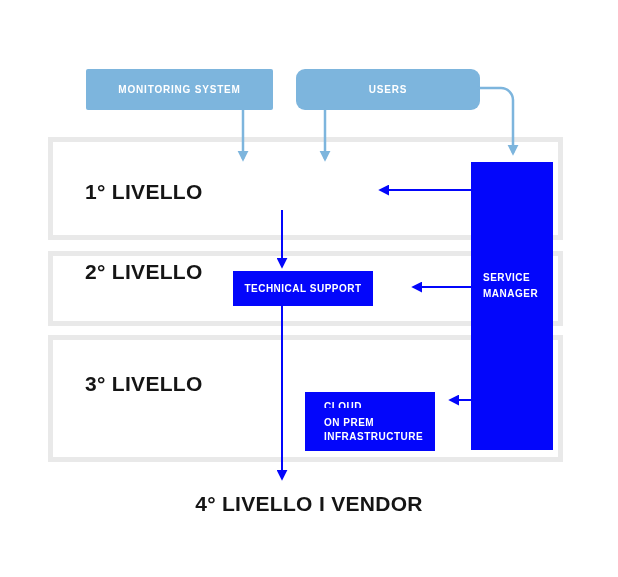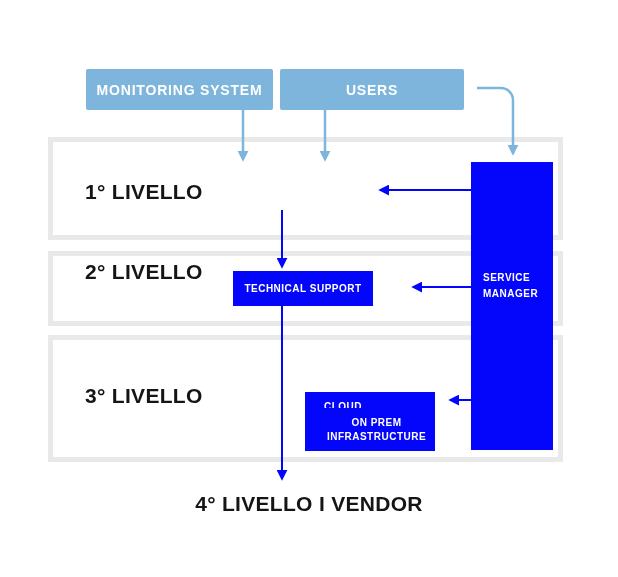--- a/index.html
+++ b/index.html
@@ -35,40 +35,40 @@
     color: var(--text-dark);
     font-size: 21px;
     font-weight: 700;
     letter-spacing: 0.3px;
     line-height: 24px;
     white-space: nowrap;
     z-index: 2;
   }
   #level1-label { top: 180px; }
   #level2-label { top: 260px; }
-  #level3-label { top: 384px; text-align: right; }
+  #level3-label { top: 372px; text-align: right; }
 
   .src-box {
     position: absolute;
     top: 69px;
     height: 41px;
     background: var(--light-blue);
     color: #ffffff;
     display: flex;
     align-items: center;
     justify-content: center;
-    font-size: 14px;
+    font-size: 10px;
     font-weight: 700;
     letter-spacing: 0.8px;
     border-radius: 2px;
     z-index: 2;
     white-space: nowrap;
   }
   #monitoring-box { left: 86px;  width: 187px; }
-  #users-box      { left: 280px; width: 184px; }
+  #users-box      { left: 296px; width: 184px; border-radius: 9px; }
 
   .node {
     position: absolute;
     background: var(--accent-blue);
     color: #ffffff;
     font-size: 10px;
     font-weight: 600;
     letter-spacing: 0.5px;
     line-height: 1.35;
     z-index: 2;
@@ -82,21 +82,21 @@
     display: flex; align-items: center; justify-content: center; text-align: center;
     white-space: nowrap;
     margin-left: 20px;
   }
   #cloud-box {
     left: 305px; top: 355px; width: 130px; height: 43px;
     display: flex; align-items: center; padding-left: 19px; padding-right: 6px; margin-top: 37px;
   }
   #onprem-box {
     left: 305px; top: 408px; width: 130px; height: 43px;
-    display: flex; align-items: center; padding-left: 19px; padding-right: 6px; text-align: center;
+    display: flex; align-items: center; padding-left: 19px; padding-right: 6px;
   }
   #sm-box {
     left: 471px; top: 162px; width: 82px; height: 288px;
     padding: 108px 8px 0 12px;
     line-height: 1.6;
   }
 
   #footer-label {
     position: absolute;
     top: 492px;

